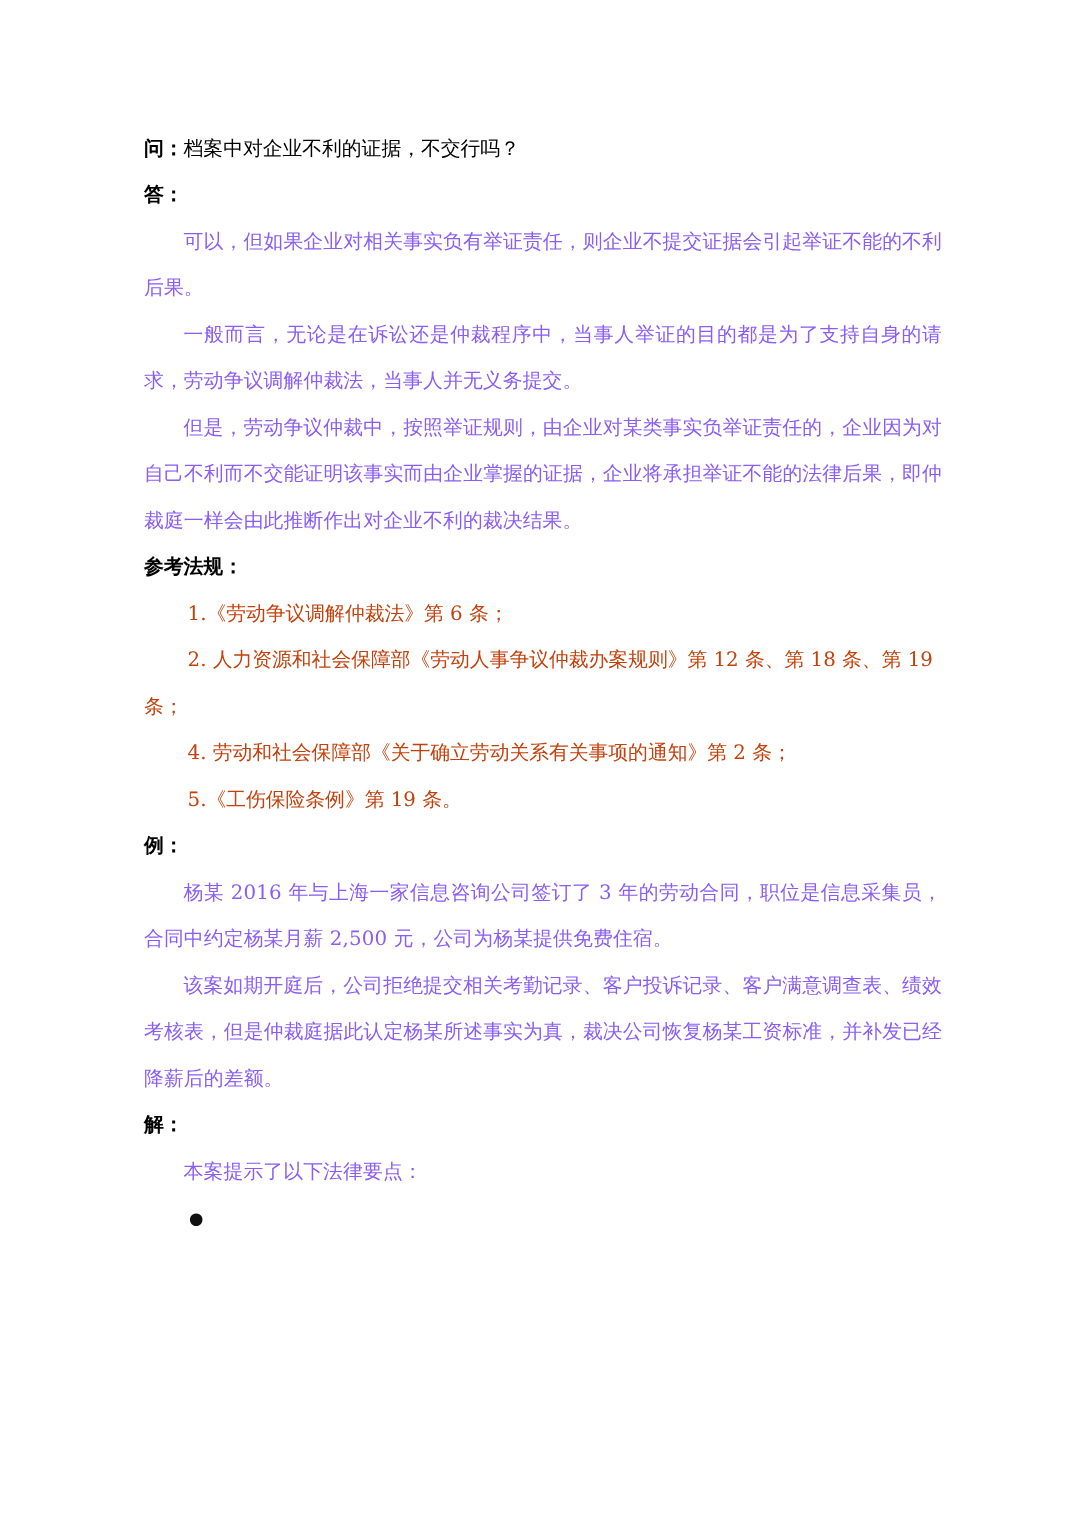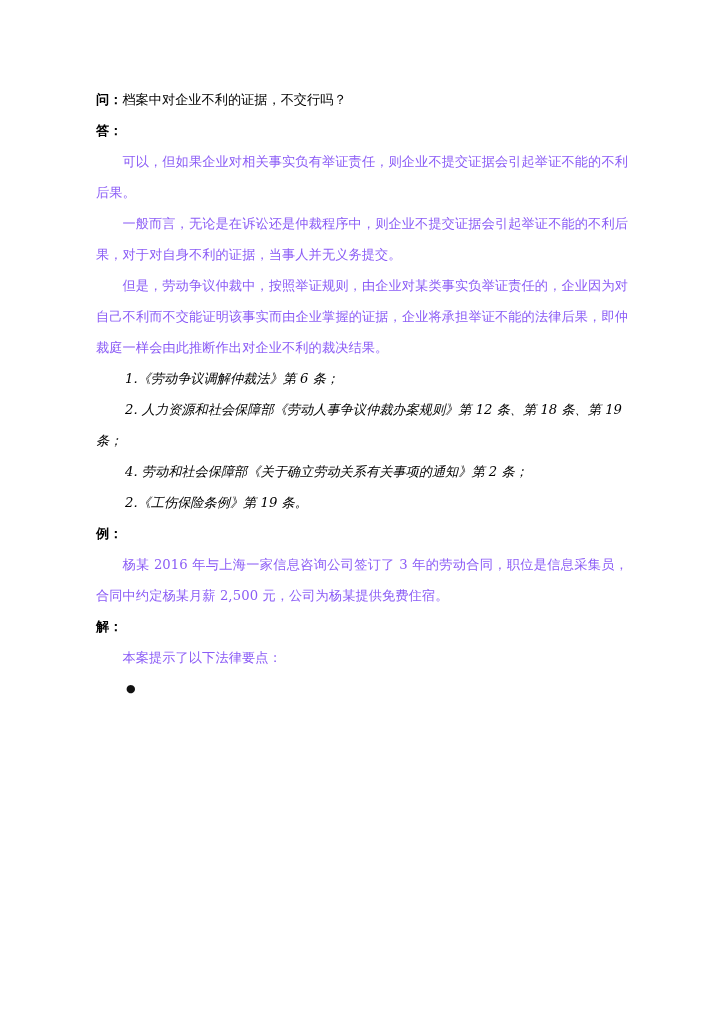--- a/index.html
+++ b/index.html
@@ -71,22 +71,21 @@
     margin: 0;
     padding: 0;
     list-style: none;
   }
   .ref-item {
     font-size: 13.2px;
     line-height: 31px;
     margin: 0;
     padding-left: 0;
     text-indent: 2.2em;
-    color: #000000;
-    font-style: italic;
+    color: #c2410c;
   }
 
   
   .bullet-list {
     margin: 0;
     padding: 0;
     list-style: none;
   }
   .bullet-item {
     font-size: 13.2px;
@@ -110,34 +109,36 @@
 <div class="page">
   <div class="content">
 
     <p class="label-line">
       <span class="marker">问：</span><span class="rest">档案中对企业不利的证据，不交行吗？</span>
     </p>
 
     <p class="label-line">答：</p>
 
     <p class="para indent">可以，但如果企业对相关事实负有举证责任，则企业不提交证据会引起举证不能的不利后果。</p>
-    <p class="para indent">一般而言，无论是在诉讼还是仲裁程序中，则企业不提交证据会引起举证不能的不利后果，对于对自身不利的证据，当事人并无义务提交。</p>
+    <p class="para indent">一般而言，无论是在诉讼还是仲裁程序中，当事人举证的目的都是为了支持自身的请求，劳动争议调解仲裁法，当事人并无义务提交。</p>
     <p class="para indent">但是，劳动争议仲裁中，按照举证规则，由企业对某类事实负举证责任的，企业因为对自己不利而不交能证明该事实而由企业掌握的证据，企业将承担举证不能的法律后果，即仲裁庭一样会由此推断作出对企业不利的裁决结果。</p>
 
+    <p class="label-line">参考法规：</p>
 
     <ul class="ref-list">
       <li class="ref-item">1.《劳动争议调解仲裁法》第 6 条；</li>
       <li class="ref-item">2. 人力资源和社会保障部《劳动人事争议仲裁办案规则》第 12 条、第 18 条、第 19 条；</li>
       <li class="ref-item">4. 劳动和社会保障部《关于确立劳动关系有关事项的通知》第 2 条；</li>
-      <li class="ref-item">2.《工伤保险条例》第 19 条。</li>
+      <li class="ref-item">5.《工伤保险条例》第 19 条。</li>
     </ul>
 
     <p class="label-line">例：</p>
 
     <p class="para indent">杨某 2016 年与上海一家信息咨询公司签订了 3 年的劳动合同，职位是信息采集员，合同中约定杨某月薪 2,500 元，公司为杨某提供免费住宿。</p>
+    <p class="para indent">该案如期开庭后，公司拒绝提交相关考勤记录、客户投诉记录、客户满意调查表、绩效考核表，但是仲裁庭据此认定杨某所述事实为真，裁决公司恢复杨某工资标准，并补发已经降薪后的差额。</p>
 
     <p class="label-line">解：</p>
 
     <p class="para indent">本案提示了以下法律要点：</p>
 
     <ul class="bullet-list">
       <li class="bullet-item">
         <span class="dot">●</span>
       </li>
     </ul>

